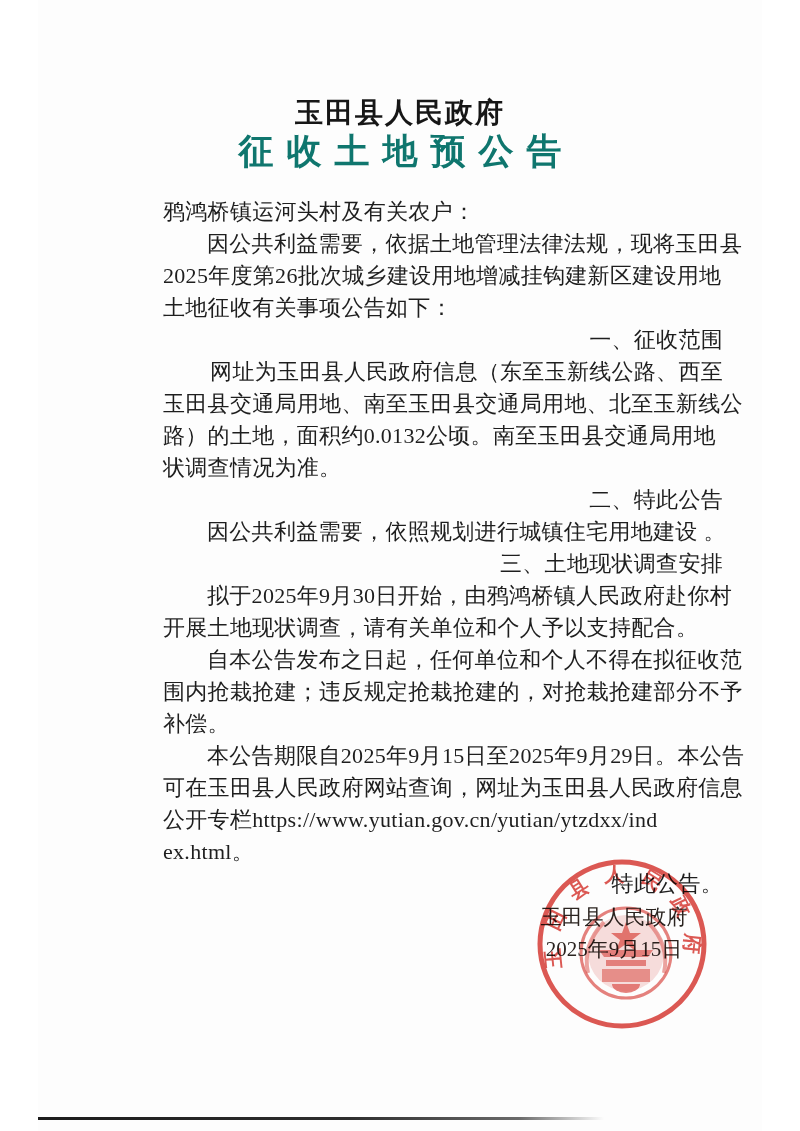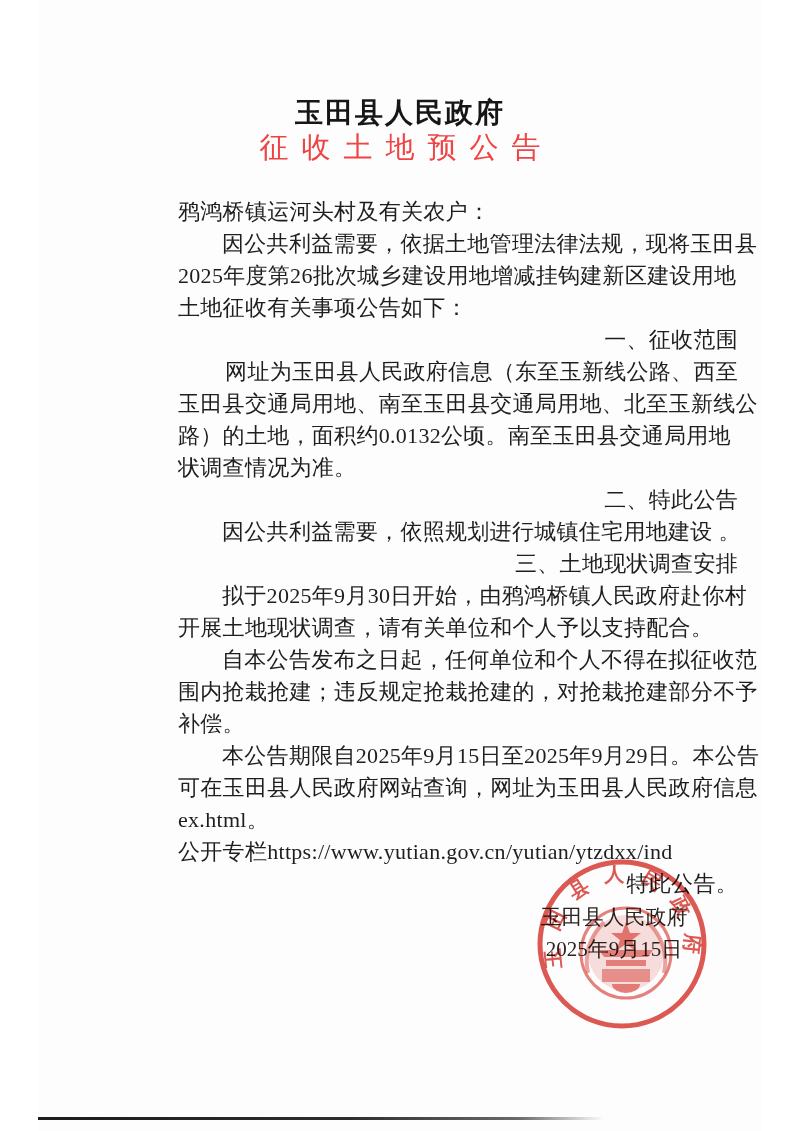--- a/index.html
+++ b/index.html
@@ -20,33 +20,32 @@
     text-align: center;
     font-size: 28px;
     font-weight: bold;
     letter-spacing: 2px;
     color: #161616;
   }
   .title-subject {
     position: absolute;
     top: 128px; left: 0; width: 100%;
     text-align: center;
-    font-size: 29px;
-    font-weight: normal;
+    font-size: 35px;
+    font-weight: bold;
     letter-spacing: 13px;
     text-indent: 13px;
-    color: #ef4444;
+    color: #0f766e;
   }
   .doc-body {
     position: absolute;
     top: 196px;
     left: 125px;
     width: 560px;
     font-size: 22px;
-    margin-left: 15px;
   }
   .doc-body .line {
     height: 32px;
     line-height: 32px;
     white-space: nowrap;
     letter-spacing: 0.3px;
   }
   .doc-body .line.indent { padding-left: 44px; text-align: right; }
   .signature {
     position: absolute;
@@ -109,22 +108,22 @@
       <div class="line indent">二、特此公告</div>
       <div class="line indent">因公共利益需要，依照规划进行城镇住宅用地建设 。</div>
       <div class="line indent">三、土地现状调查安排</div>
       <div class="line indent">拟于2025年9月30日开始，由鸦鸿桥镇人民政府赴你村</div>
       <div class="line">开展土地现状调查，请有关单位和个人予以支持配合。</div>
       <div class="line indent">自本公告发布之日起，任何单位和个人不得在拟征收范</div>
       <div class="line">围内抢栽抢建；违反规定抢栽抢建的，对抢栽抢建部分不予</div>
       <div class="line">补偿。</div>
       <div class="line indent">本公告期限自2025年9月15日至2025年9月29日。本公告</div>
       <div class="line">可在玉田县人民政府网站查询，网址为玉田县人民政府信息</div>
+      <div class="line">公开专栏https://www.yutian.gov.cn/yutian/ytzdxx/ind</div>
       <div class="line">ex.html。</div>
-      <div class="line">公开专栏https://www.yutian.gov.cn/yutian/ytzdxx/ind</div>
       <div class="line indent">特此公告。</div>
     </div>
 
   <div class="signature">
     <div class="sig-line">玉田县人民政府</div>
     <div class="sig-line">2025年9月15日</div>
   </div>
 
   <svg class="seal" viewBox="0 0 176 176">
 

